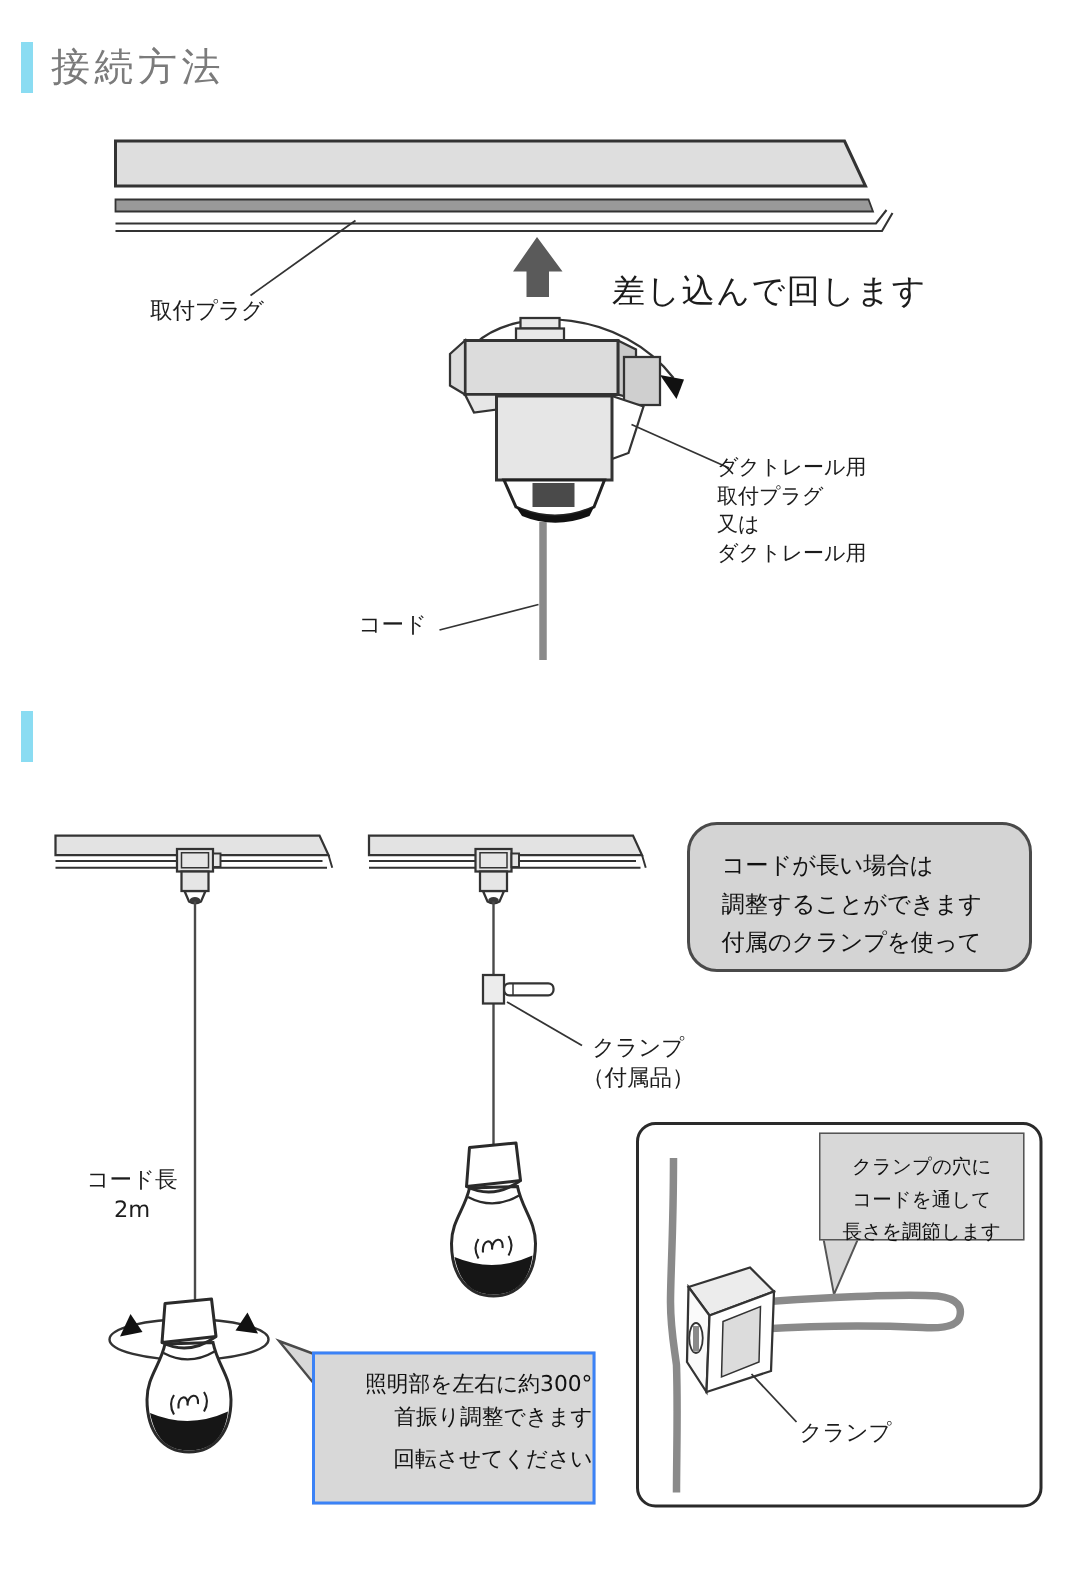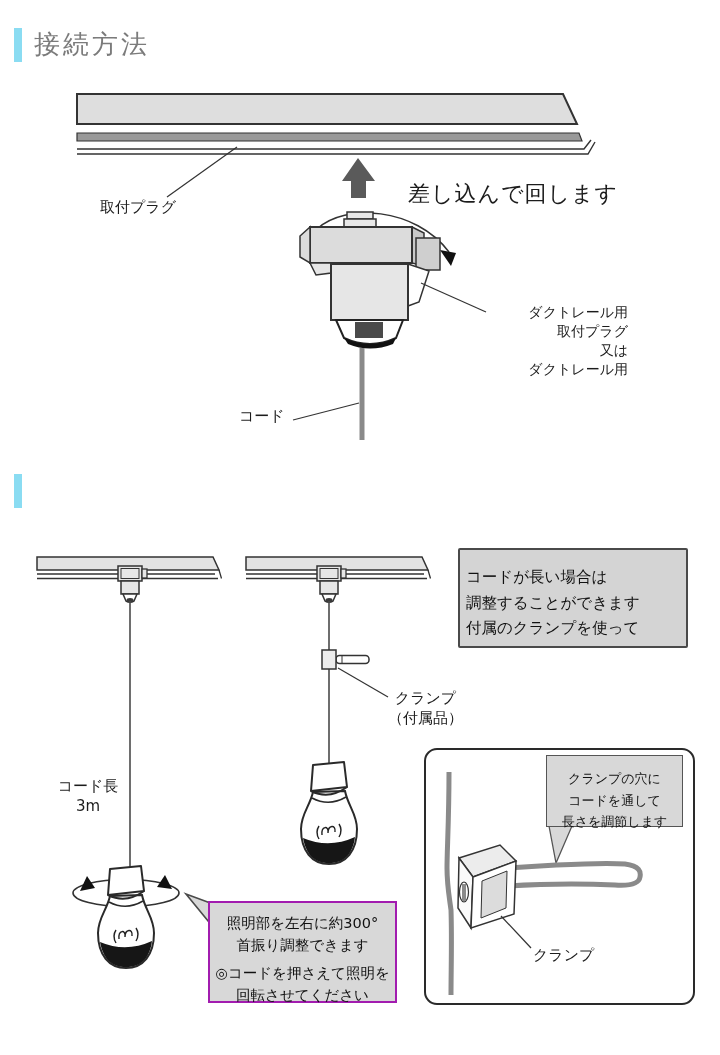--- a/index.html
+++ b/index.html
@@ -8,33 +8,33 @@
     position:relative;width:712px;height:1055px;background:#fff;overflow:hidden;
     font-family:"DejaVu Sans",sans-serif;
   }
   .layer{position:absolute;left:0;top:0;}
   .section-header{position:absolute;display:flex;align-items:center;gap:12px;}
   .section-header .bar{width:8px;height:34px;background:var(--accent);}
   .section-header .title{font-size:26px;color:#7b7b7b;letter-spacing:3px;}
   .label{position:absolute;color:#1c1c1c;white-space:nowrap;}
   .lbl15{font-size:15px;}
   .lbl17{font-size:22px;letter-spacing:1px;}
-  .plug-label{width:150px;text-align:right;font-size:14px;line-height:19px;}
+  .plug-label{width:150px;text-align:left;font-size:14px;line-height:19px;}
   .cordlen-label{width:90px;text-align:center;font-size:15px;line-height:20px;}
   .clamp-label{font-size:15px;line-height:20px;text-align:center;}
   .callout-round{
     position:absolute;left:458px;top:548px;width:230px;height:100px;
-    background:#d4d4d4;border:2.5px solid #4a4a4a;border-radius:2px;
-    box-sizing:border-box;padding:15px 0 0 6px;
+    background:#d4d4d4;border:2.5px solid #4a4a4a;border-radius:20px;
+    box-sizing:border-box;padding:15px 0 0 21px;
     font-size:15.5px;line-height:25.5px;color:#111;
   }
   .bubble-swivel{
     position:absolute;left:208px;top:901px;width:189px;height:102px;
-    background:#d8d8d8;border:2px solid #a21caf;box-sizing:border-box;
-    text-align:center;color:#111;font-size:14.5px;line-height:22px;
+    background:#d8d8d8;border:2px solid #3b82f6;box-sizing:border-box;
+    text-align:right;color:#111;font-size:14.5px;line-height:22px;
   }
   .bubble-swivel .p1{margin-top:9px;}
   .bubble-swivel .p2{margin-top:6px;}
   .detail-box{
     position:absolute;left:424px;top:748px;width:271px;height:257px;
     border:2px solid #2a2a2a;border-radius:13px;box-sizing:border-box;background:transparent;
   }
   .bubble-detail{
     position:absolute;left:546px;top:755px;width:137px;height:72px;
     background:#d8d8d8;border:1.5px solid #555;box-sizing:border-box;
@@ -162,41 +162,40 @@
   </div>
 
   <div class="label lbl15" style="left:239px;top:407px;">コード</div>
 
   <div class="section-header" style="left:14px;top:474px;">
     <span class="bar"></span>
   </div>
 
   <div class="label cordlen-label" style="left:43px;top:776px;">
     <div>コード長</div>
-    <div>3m</div>
+    <div>2m</div>
   </div>
 
   <div class="label clamp-label" style="left:388px;top:688px;">
     <div>クランプ</div>
     <div>（付属品）</div>
   </div>
 
   <div class="callout-round">
     <div>コードが長い場合は</div>
     <div>調整することができます</div>
     <div>付属のクランプを使って</div>
   </div>
 
   <div class="bubble-swivel">
     <div class="p1">
       <div>照明部を左右に約300°</div>
       <div>首振り調整できます</div>
     </div>
     <div class="p2">
-      <div>◎コードを押さえて照明を</div>
       <div>回転させてください</div>
     </div>
   </div>
 
   <div class="detail-box"></div>
 
   <div class="bubble-detail">
     <div>クランプの穴に</div>
     <div>コードを通して</div>
     <div>長さを調節します</div>

